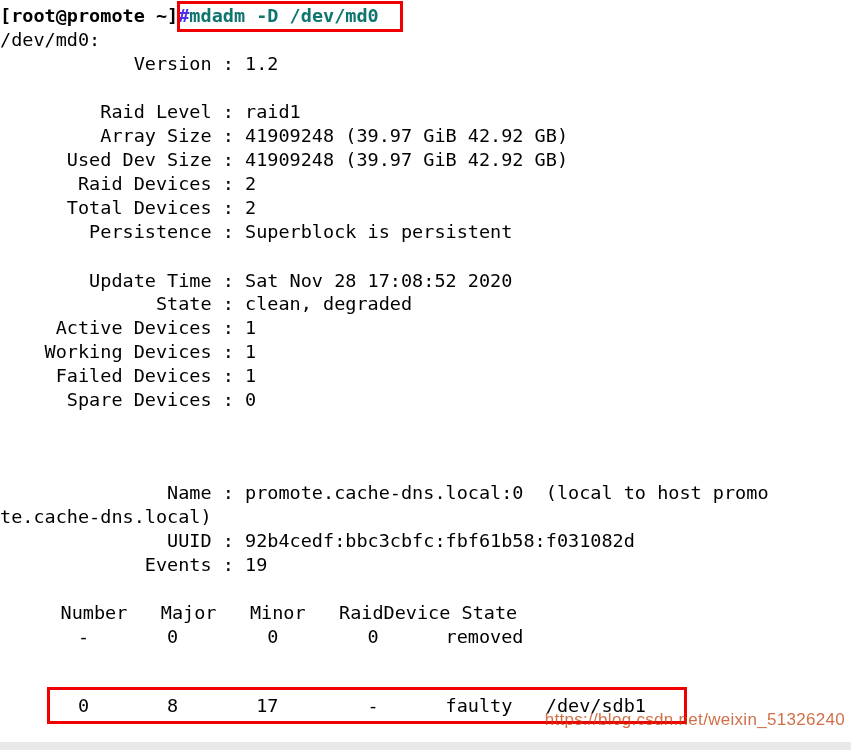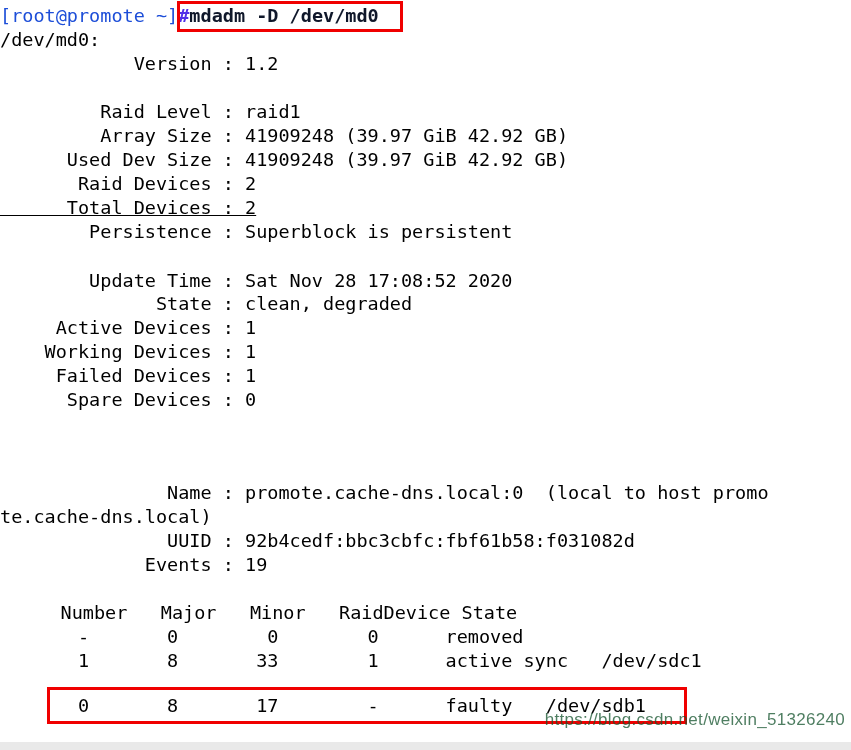--- a/index.html
+++ b/index.html
@@ -33,29 +33,29 @@
     white-space: pre;
     font-family: "DejaVu Sans Mono", "Liberation Mono", monospace;
     font-size: 18.5px;
     line-height: 24px;
     letter-spacing: 0px;
     color: #000000;
     font-weight: 500;
   }
 
   .prompt-user {
-    color: #1d4ed8;
-    font-weight: 400;
+    color: #000000;
+    font-weight: 700;
   }
   .prompt-hash {
     color: #5030e8;
     font-weight: 700;
   }
   .cmd-text {
-    color: #0f172a;
+    color: #0f766e;
     font-weight: 700;
     margin-top: 8px;
   }
 
   
   .redbox {
     position: absolute;
     border: 3px solid #f00000;
     box-sizing: border-box;
     background: transparent;
@@ -74,21 +74,21 @@
     height: 37px;
   }
 
   
   #watermark {
     position: absolute;
     right: 6px;
     bottom: 12px;
     font-family: "Liberation Sans", sans-serif;
     font-size: 17px;
-    color: #14532d;
+    color: #c2410c;
     opacity: 0.75;
     white-space: nowrap;
     letter-spacing: 0.3px;
   }
 
   #bottom-bar {
     position: absolute;
     left: 0;
     bottom: 0;
     width: 851px;
@@ -103,39 +103,38 @@
 
   <div class="line" style="top:4px;"><span class="prompt-user">[root@promote ~]</span><span class="prompt-hash">#</span><span class="cmd-text">mdadm -D /dev/md0</span></div>
 
   <div class="line" style="top:28px;">/dev/md0:</div>
 
   <div class="line" style="top:52px;"><span>            Version : 1.2</span></div>
   <div class="line" style="top:100px;"><span>         Raid Level : raid1</span></div>
   <div class="line" style="top:124px;"><span>         Array Size : 41909248 (39.97 GiB 42.92 GB)</span></div>
   <div class="line" style="top:148px;"><span>      Used Dev Size : 41909248 (39.97 GiB 42.92 GB)</span></div>
   <div class="line" style="top:172px;"><span>       Raid Devices : 2</span></div>
-  <div class="line" style="top:196px;text-decoration:underline;"><span>      Total Devices : 2</span></div>
+  <div class="line" style="top:196px;"><span>      Total Devices : 2</span></div>
   <div class="line" style="top:220px;"><span>        Persistence : Superblock is persistent</span></div>
 
   <div class="line" style="top:269px;"><span>        Update Time : Sat Nov 28 17:08:52 2020</span></div>
   <div class="line" style="top:292px;"><span>              State : clean, degraded</span></div>
   <div class="line" style="top:316px;"><span>     Active Devices : 1</span></div>
   <div class="line" style="top:340px;"><span>    Working Devices : 1</span></div>
   <div class="line" style="top:364px;"><span>     Failed Devices : 1</span></div>
   <div class="line" style="top:388px;"><span>      Spare Devices : 0</span></div>
 
 
   <div class="line" style="top:481px;"><span>               Name : promote.cache-dns.local:0  (local to host promo</span></div>
   <div class="line" style="top:505px;"><span>te.cache-dns.local)</span></div>
   <div class="line" style="top:529px;"><span>               UUID : 92b4cedf:bbc3cbfc:fbf61b58:f031082d</span></div>
   <div class="line" style="top:553px;"><span>             Events : 19</span></div>
 
   <div class="line" style="top:601px;padding-left:16px;">    Number   Major   Minor   RaidDevice State</div>
   <div class="line" style="top:625px;">       -       0        0        0      removed</div>
-  <div class="line" style="top:649px;">       1       8       33        1      active sync   /dev/sdc1</div>
   <div class="line" style="top:694px;">       0       8       17        -      faulty   /dev/sdb1</div>
 
   <div class="redbox" id="redbox-command"></div>
   <div class="redbox" id="redbox-faulty-row"></div>
 
   <div id="watermark">https://blog.csdn.net/weixin_51326240</div>
 </div>
 
 <div id="bottom-bar"></div>
 

